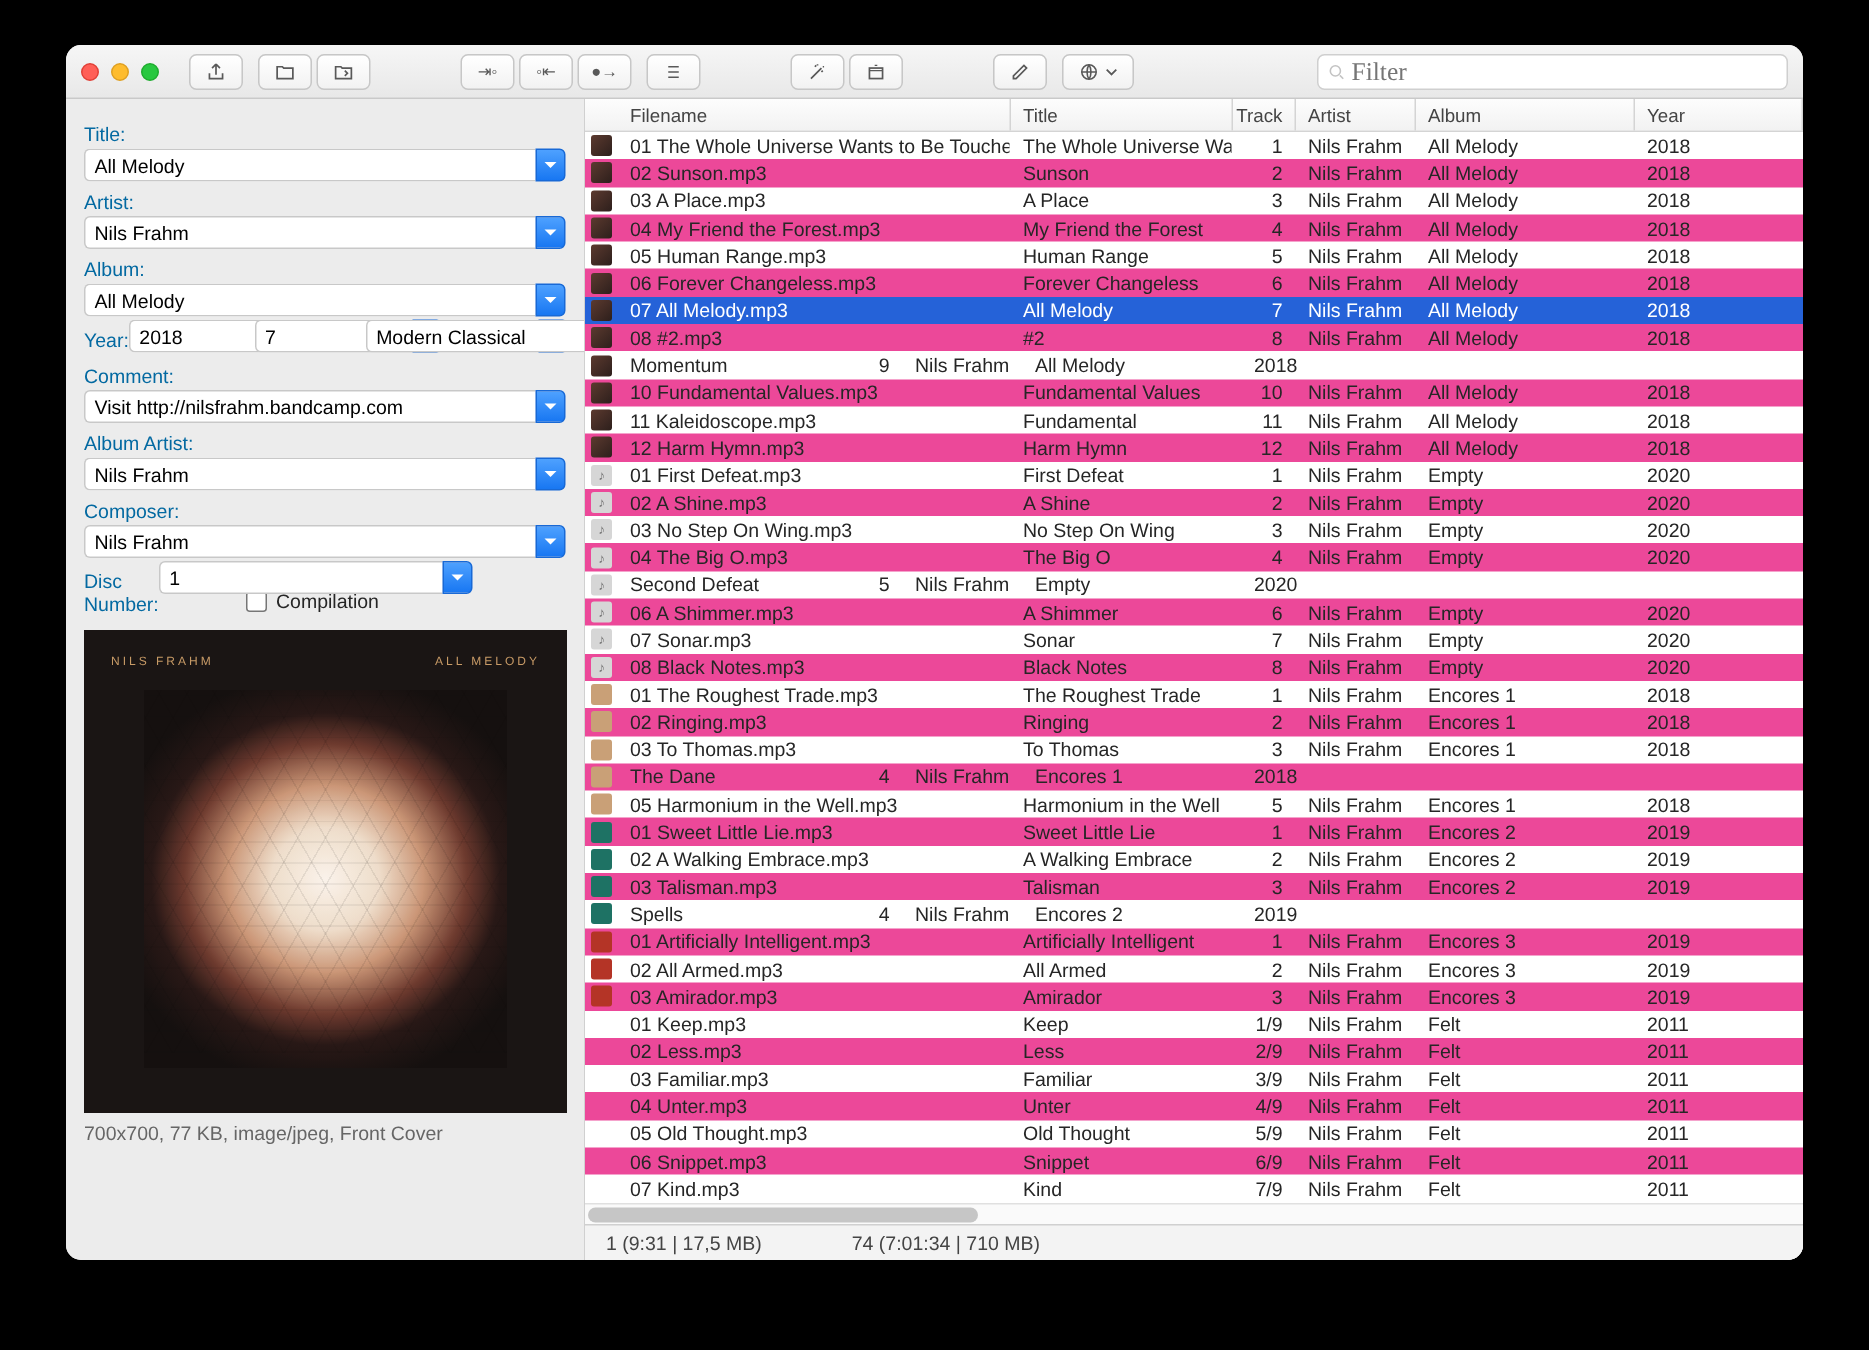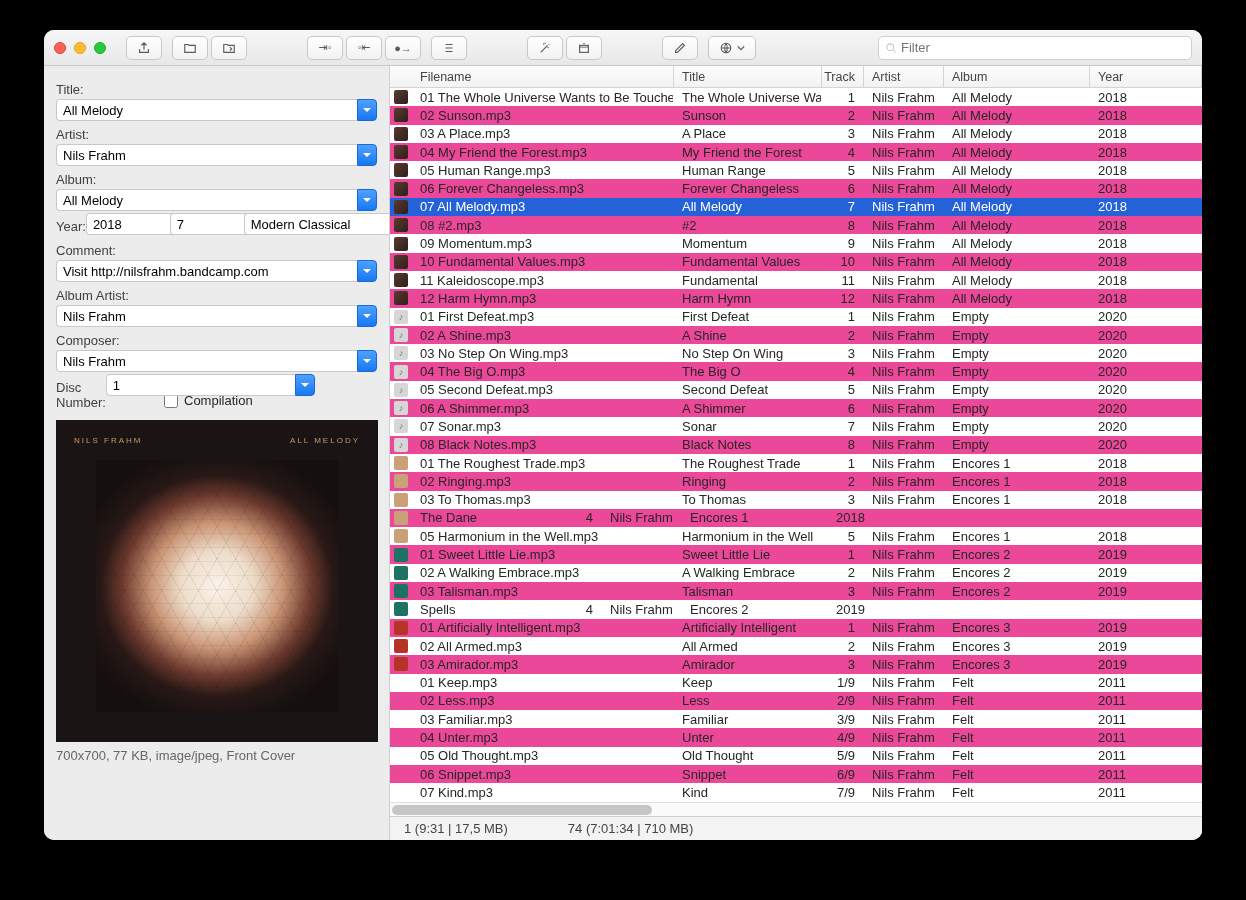--- a/index.html
+++ b/index.html
@@ -60,34 +60,34 @@
     height: 24px;
     background: #fff;
     border: 1px solid #cfcfcf;
     border-radius: 5px;
     display: flex;
     align-items: center;
     padding: 0 6px;
     gap: 4px;
   }
   .search-wrap input {
-    border: none; outline: none; flex: 1; font-size: 13px; background: transparent;
+    border: none; outline: none; flex: 1; font-size: 17px; background: transparent; font-family: Liberation Serif, serif;
   }
   .search-ico { width: 12px; height: 12px; opacity: 0.5; }
   
   .body { flex: 1; display: flex; overflow: hidden; }
   .sidebar {
     width: 346px;
     min-width: 346px;
     background: #ececec;
     border-right: 1px solid #d0d0d0;
     padding: 10px 12px;
     overflow-y: auto;
   }
-  .field-label { font-size: 13px; color: #404040; margin-top: 6px; margin-bottom: 2px; }
+  .field-label { font-size: 13px; color: #0369a1; margin-top: 6px; margin-bottom: 2px; }
   .field-row { display: flex; gap: 8px; }
   .combo {
     position: relative;
     display: flex;
     align-items: stretch;
     height: 22px;
     margin-bottom: 2px;
   }
   .combo input {
     flex: 1;
@@ -527,21 +527,20 @@
             <div class="td c-title">#2</div>
             <div class="td c-track">8</div>
             <div class="td c-artist">Nils Frahm</div>
             <div class="td c-album">All Melody</div>
             <div class="td c-year">2018</div>
           </div>
           <div class="row">
             <div class="td c-ico">
               <div class="swatch sw-dark"></div>
             </div>
-            <div class="td c-file">09 Momentum.mp3</div>
             <div class="td c-title">Momentum</div>
             <div class="td c-track">9</div>
             <div class="td c-artist">Nils Frahm</div>
             <div class="td c-album">All Melody</div>
             <div class="td c-year">2018</div>
           </div>
           <div class="row alt">
             <div class="td c-ico">
               <div class="swatch sw-dark"></div>
             </div>
@@ -615,21 +614,20 @@
             <div class="td c-title">The Big O</div>
             <div class="td c-track">4</div>
             <div class="td c-artist">Nils Frahm</div>
             <div class="td c-album">Empty</div>
             <div class="td c-year">2020</div>
           </div>
           <div class="row">
             <div class="td c-ico">
               <div class="swatch sw-gray"></div>
             </div>
-            <div class="td c-file">05 Second Defeat.mp3</div>
             <div class="td c-title">Second Defeat</div>
             <div class="td c-track">5</div>
             <div class="td c-artist">Nils Frahm</div>
             <div class="td c-album">Empty</div>
             <div class="td c-year">2020</div>
           </div>
           <div class="row alt">
             <div class="td c-ico">
               <div class="swatch sw-gray"></div>
             </div>

